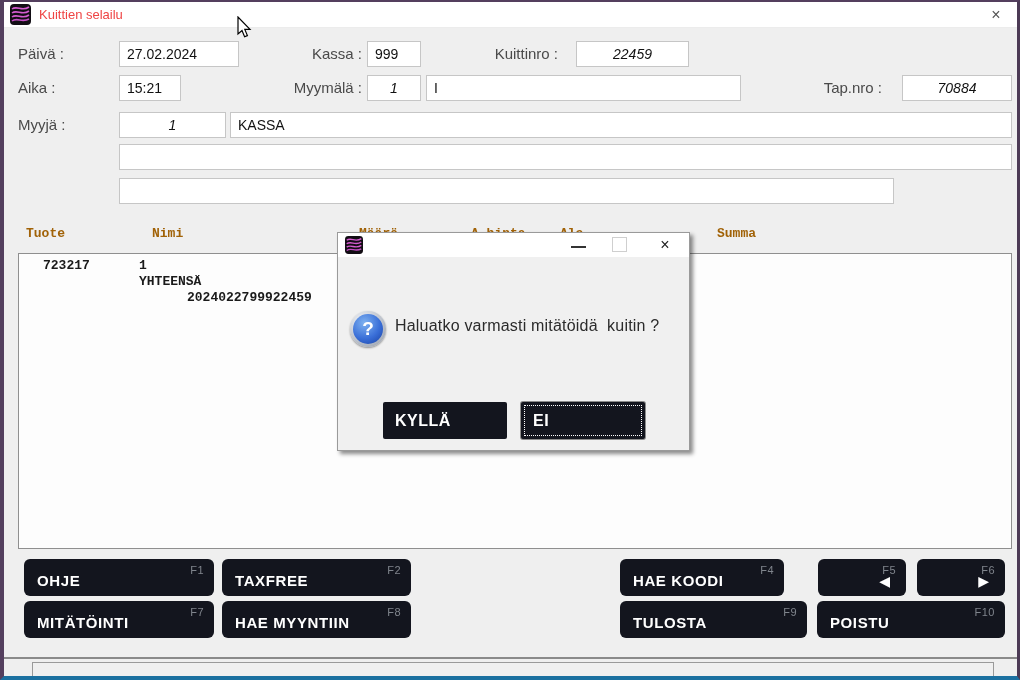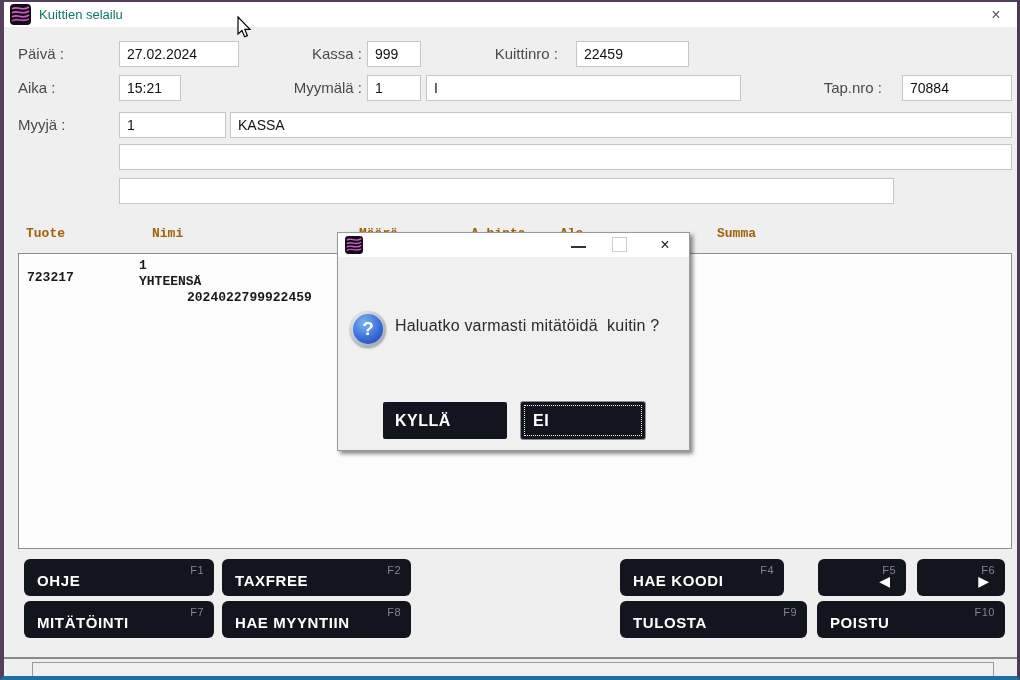--- a/index.html
+++ b/index.html
@@ -5,29 +5,29 @@
   * { margin:0; padding:0; box-sizing:border-box; }
   html,body { width:1020px; height:680px; font-family:"Liberation Sans",sans-serif; }
   .window {
     position:relative; width:1020px; height:680px; background:#efefef; overflow:hidden;
     border-left:4px solid #543f5e; border-top:2px solid #543f5e;
     border-right:3px solid #4c3a55; border-bottom:4px solid #1b70a0;
   }
   
   .titlebar { position:absolute; left:0; top:0; right:0; height:26px; background:#ffffff; border-bottom:1px solid #ececec; }
   .app-ico { position:absolute; left:6px; top:2px; width:21px; height:21px; }
-  .title-text { position:absolute; left:35px; top:5px; font-size:13px; color:#0f766e; }
+  .title-text { position:absolute; left:35px; top:5px; font-size:13px; color:#ef4444; }
   .win-close { position:absolute; right:10px; top:3px; width:22px; height:20px; font-size:16px; color:#555; text-align:center; line-height:20px; cursor:default; }
   
   .lbl { position:absolute; font-size:15px; color:#4a4a4a; height:26px; line-height:26px; }
   .fld {
     position:absolute; height:26px; background:#fff; border:1px solid #c6c6c6; border-radius:0;
     font-size:14px; color:#111; line-height:24px; padding:0 7px; overflow:hidden; white-space:nowrap;
   }
-  .fld.r { text-align:left; }
+  .fld.r { text-align:center;font-style:italic; }
   
   .th { position:absolute; top:224px; font-family:"Liberation Mono",monospace; font-size:13px; font-weight:700; color:#a16207; }
   .tablebox { position:absolute; left:14px; top:251px; width:994px; height:296px; background:#fdfdfd; border:1px solid #8f8f8f; }
   .tcell { position:absolute; font-family:"Liberation Mono",monospace; font-size:13px; font-weight:700; color:#1a1a1a; white-space:pre; }
   
   .fbtn { position:absolute; height:37px; background:#13151e; border-radius:6px; color:#fff; cursor:default; }
   .fbtn .cap { position:absolute; left:13px; bottom:7px; font-size:15px; font-weight:700; letter-spacing:.6px; }
   .fbtn .fk { position:absolute; right:10px; top:5px; font-size:11px; font-weight:400; color:#80858d; letter-spacing:.5px; }
   .fbtn .arrow { position:absolute; right:16px; bottom:7px; font-size:14px; color:#fff; }
   
@@ -94,21 +94,21 @@
   <div class="fld" style="left:115px; top:176px; width:775px;"></div>
 
   <div class="th" style="left:22px;">Tuote</div>
   <div class="th" style="left:148px;">Nimi</div>
   <div class="th" style="left:355px;">Määrä</div>
   <div class="th" style="left:467px;">A-hinta</div>
   <div class="th" style="left:556px;">Ale</div>
   <div class="th" style="left:713px;">Summa</div>
 
   <div class="tablebox">
-    <div class="tcell" style="left:8px;   top:4px;margin-top:12px;">723217</div>
+    <div class="tcell" style="left:24px;   top:4px;">723217</div>
     <div class="tcell" style="left:120px; top:4px;">1</div>
     <div class="tcell" style="left:120px; top:20px;">YHTEENSÄ</div>
     <div class="tcell" style="left:168px; top:36px;">2024022799922459</div>
   </div>
 
   <div class="fbtn" style="left:20px; top:557px; width:190px;padding-left:15px;">
     <span class="cap">OHJE</span>
     <span class="fk">F1</span>
   </div>
   <div class="fbtn" style="left:218px; top:557px; width:189px;">

